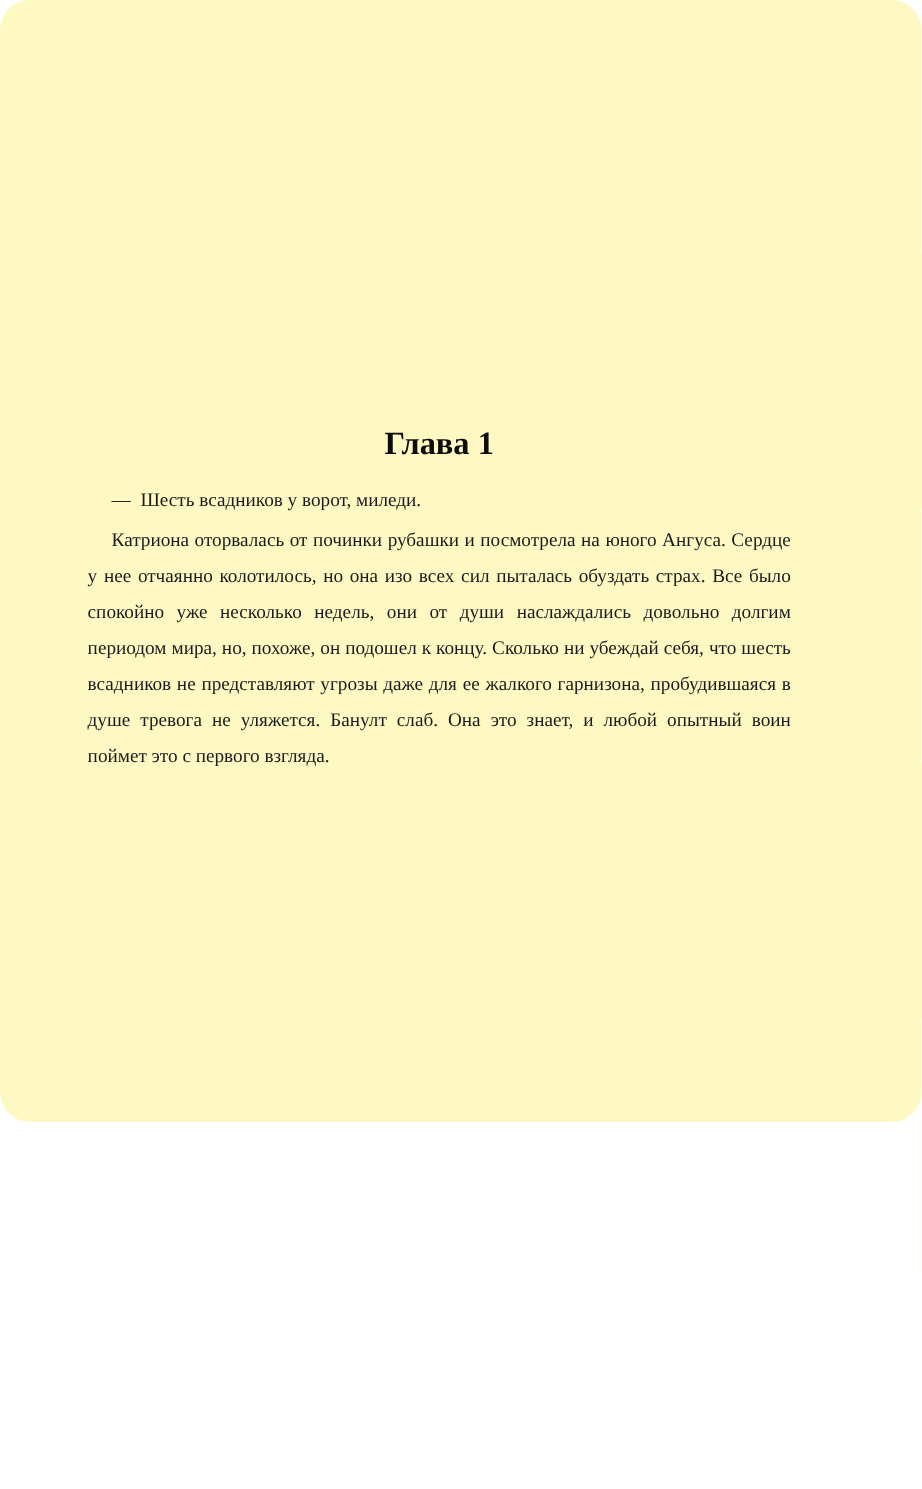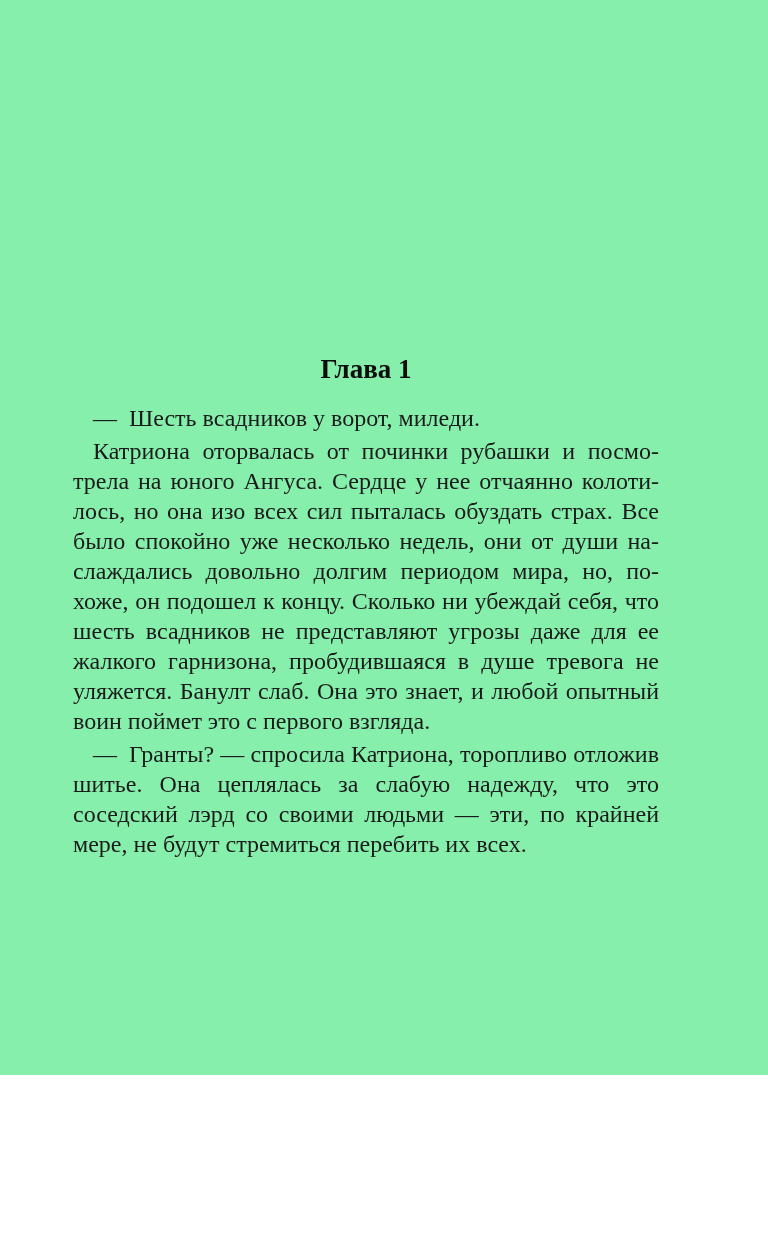--- a/index.html
+++ b/index.html
@@ -3,43 +3,44 @@
 <meta charset="utf-8">
 <style>
   html, body {
     margin: 0;
     padding: 0;
     background: #ffffff;
   }
   .page {
     position: relative;
     width: 768px;
-    height: 1075px;
-    background: #86efac;
+    height: 935px;
+    background: #fef9c3;
     overflow: hidden;
     font-family: "Liberation Serif", "DejaVu Serif", serif;
     color: #1b1b1b;
+    border-radius: 25px;
   }
   .text-block {
     position: absolute;
     left: 73px;
     top: 352px;
     width: 586px;
   }
   .chapter-title {
     margin: 0 0 17px 0;
     font-size: 27px;
     line-height: 34px;
     font-weight: bold;
     text-align: center;
     color: #0d0d0d;
   }
   p.para {
     margin: 3px 0 0 0;
-    font-size: 24px;
+    font-size: 16px;
     line-height: 30px;
     text-align: justify;
     text-indent: 20px;
     hyphens: manual;
     color: #1b1b1b;
   }
   p.para:first-of-type {
     margin-top: 0;
   }
   .folio {
@@ -54,16 +55,15 @@
   }
 </style>
 </head>
 <body>
 
 <div class="page">
   <div class="text-block">
     <h1 class="chapter-title">Глава 1</h1>
     <p class="para">— Шесть всадников у ворот, миледи.</p>
     <p class="para">Катриона оторвалась от починки рубашки и посмо­трела на юного Ангуса. Сердце у нее отчаянно колоти­лось, но она изо всех сил пыталась обуздать страх. Все было спокойно уже несколько недель, они от души на­слаждались довольно долгим периодом мира, но, по­хоже, он подошел к концу. Сколько ни убеждай себя, что шесть всадников не представляют угрозы даже для ее жалкого гарнизона, пробудившаяся в душе тревога не уляжется. Банулт слаб. Она это знает, и любой опытный воин поймет это с первого взгляда.</p>
-    <p class="para">— Гранты? — спросила Катриона, торопливо отло­жив шитье. Она цеплялась за слабую надежду, что это соседский лэрд со своими людьми — эти, по крайней мере, не будут стремиться перебить их всех.</p>
   </div>
   <div class="folio">3</div>
 </div>
 
 </body></html>

